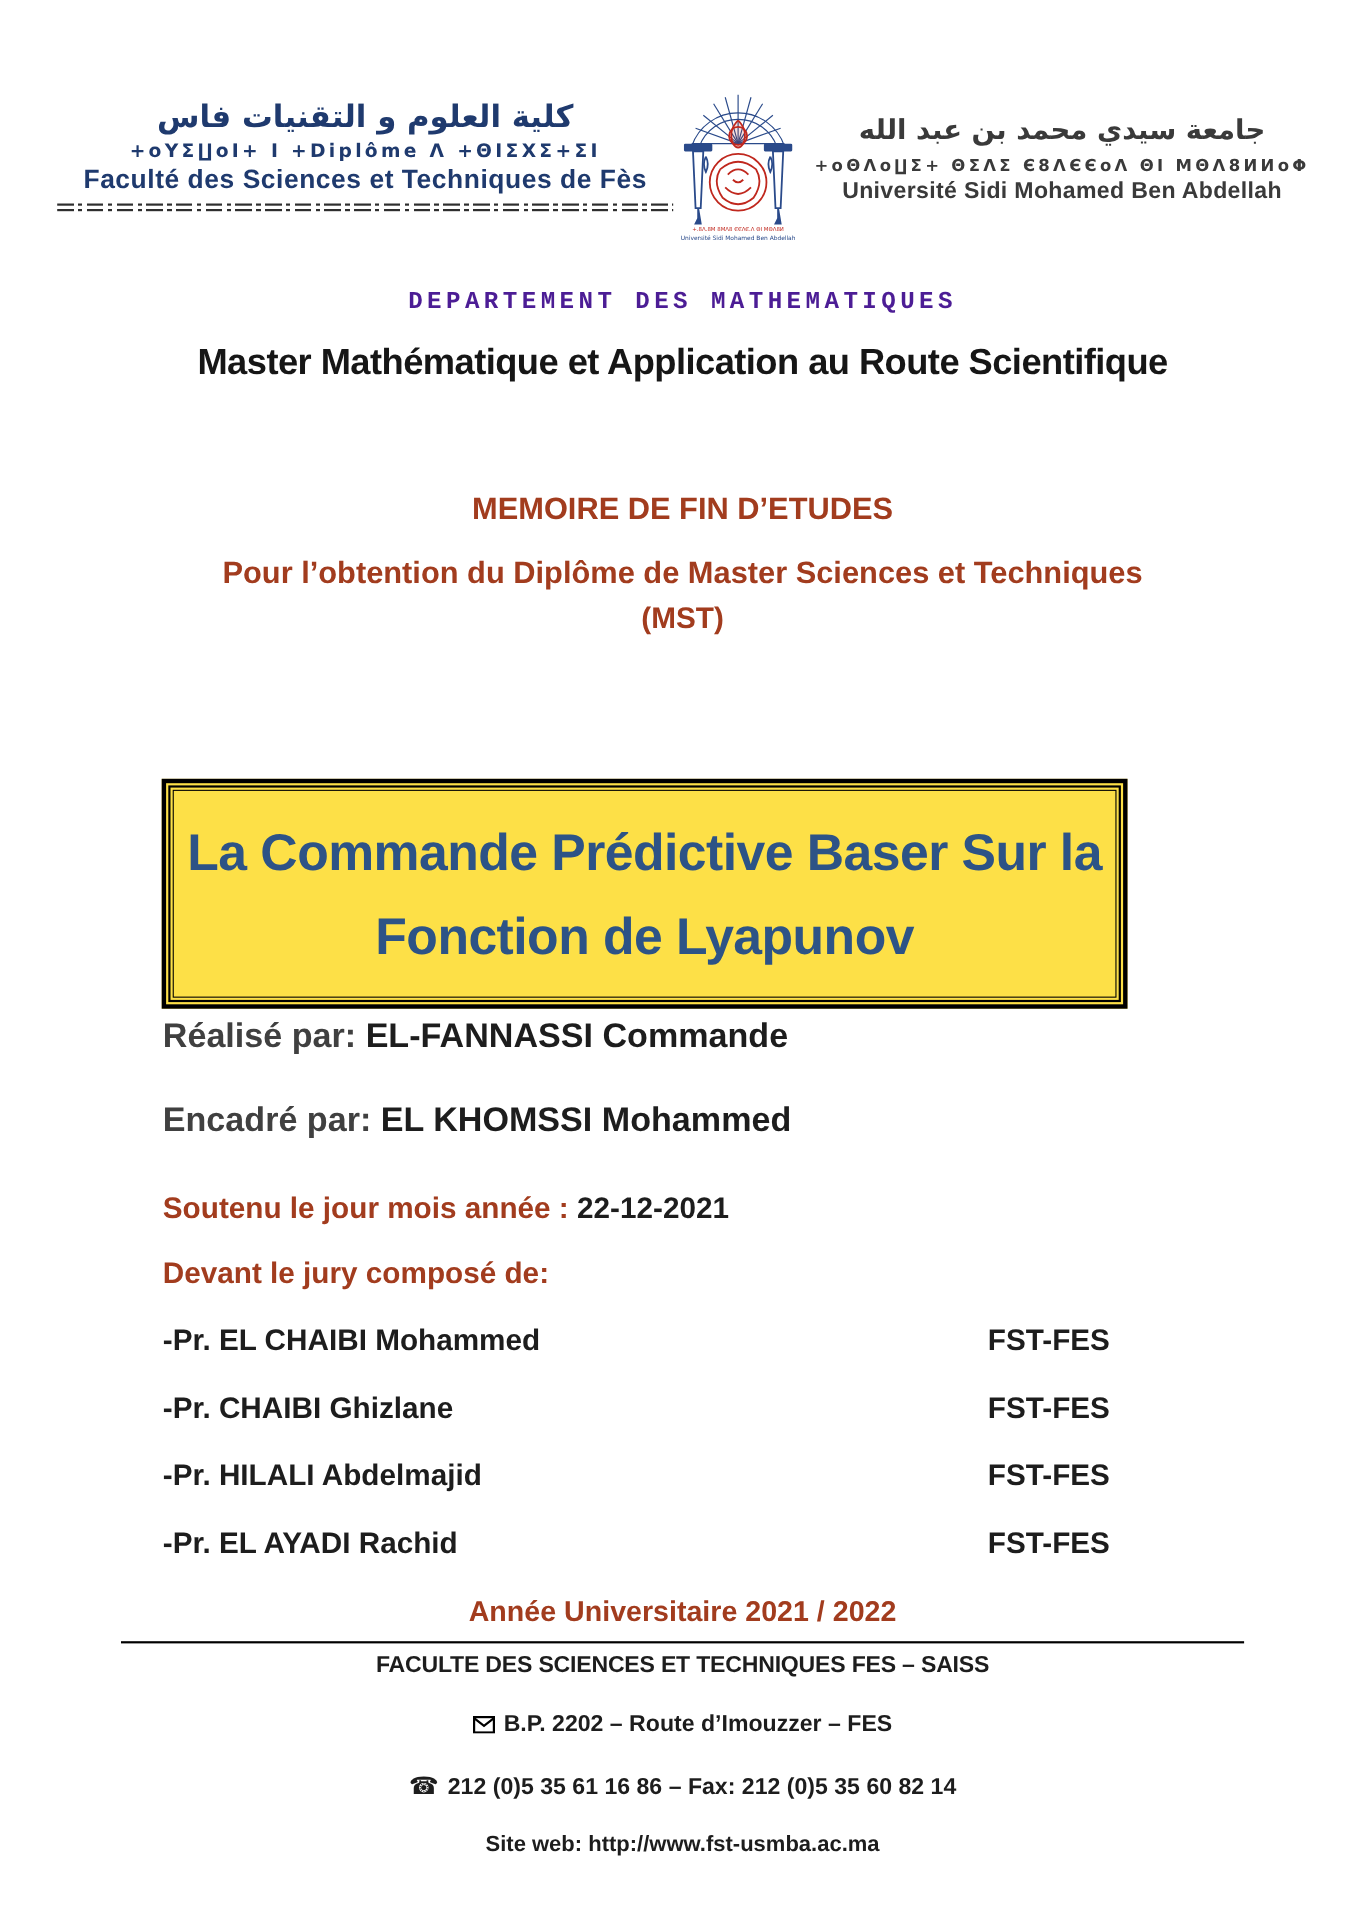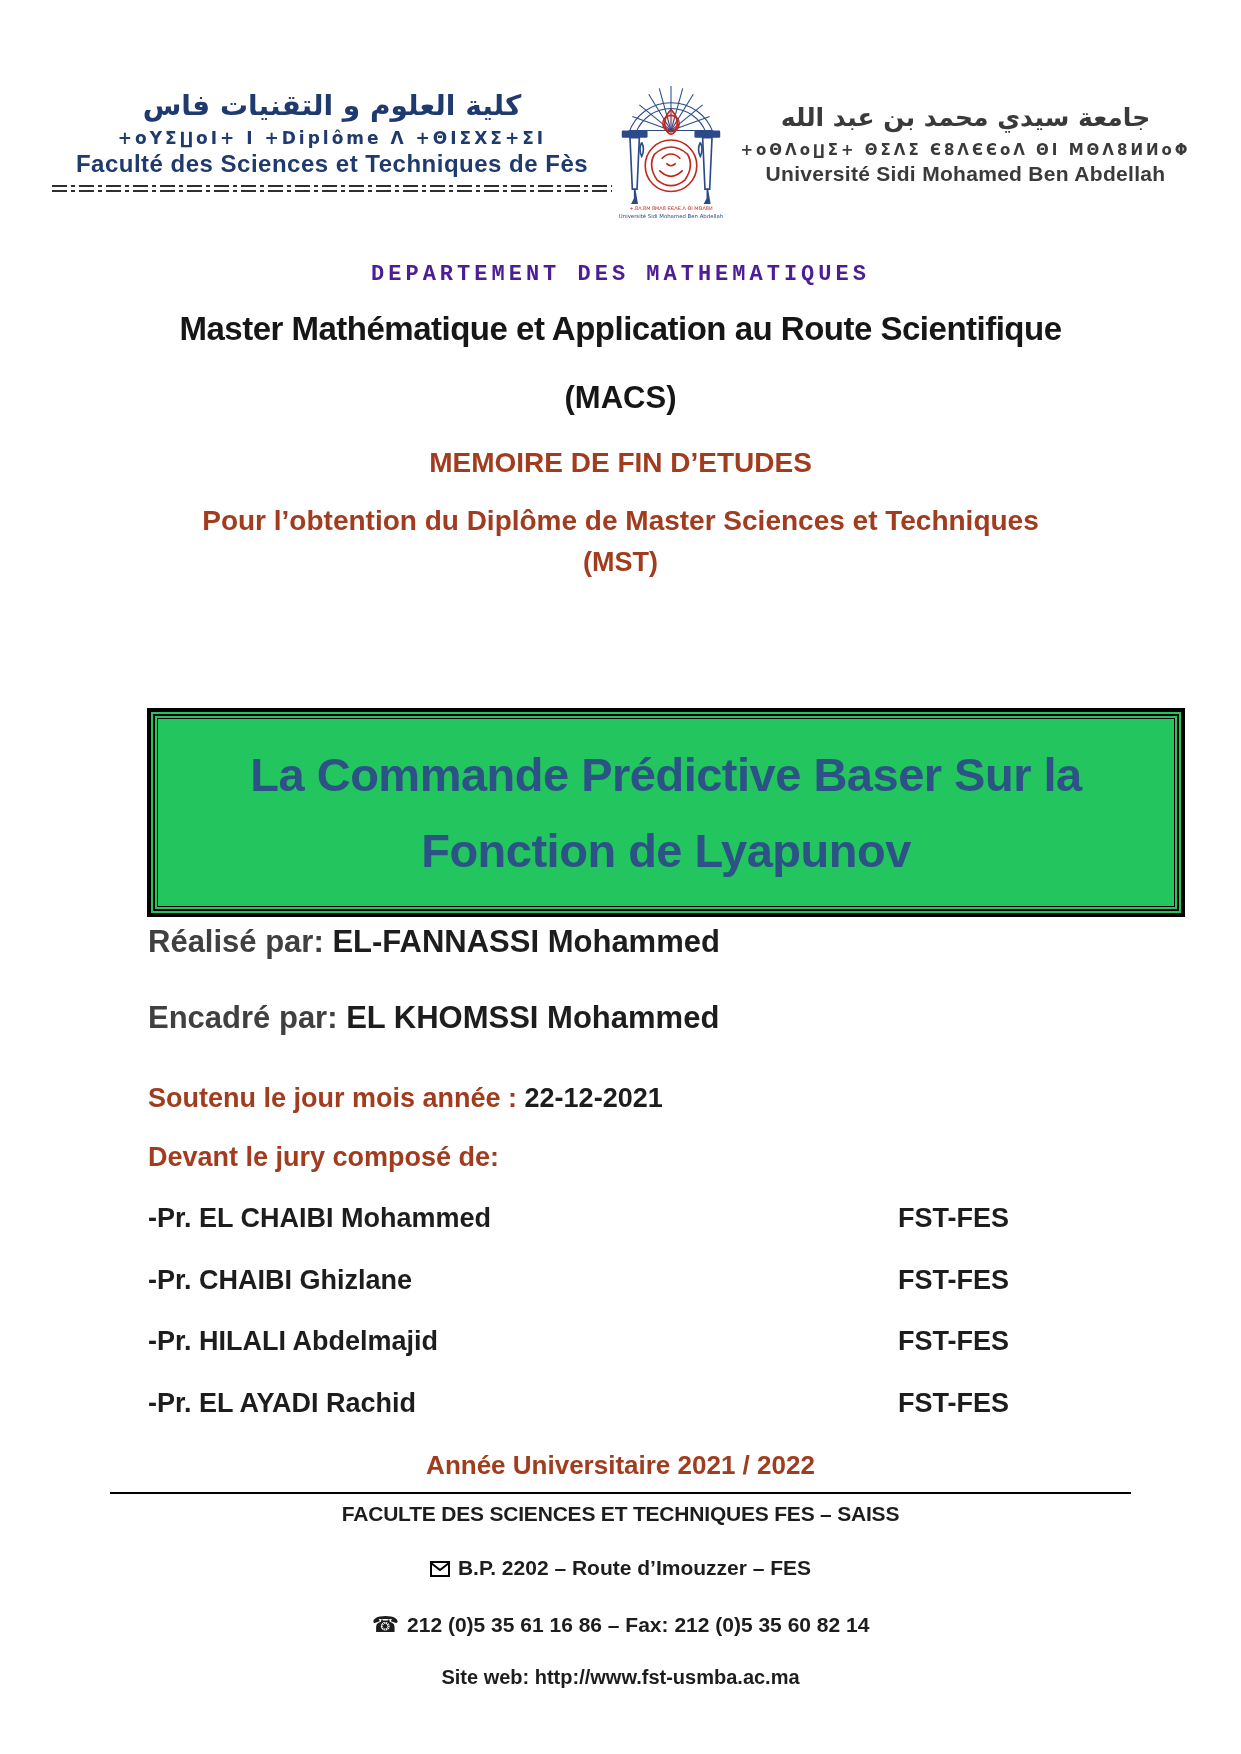--- a/index.html
+++ b/index.html
@@ -26,21 +26,21 @@
   
   .line{position:absolute;left:120px;width:1001px;text-align:center;white-space:nowrap;}
   .dept{top:262px;font-family:"Liberation Mono","DejaVu Sans Mono",monospace;font-weight:bold;font-size:22px;letter-spacing:4px;color:#4c1d95;}
   .master{top:310px;font-weight:bold;font-size:33px;letter-spacing:-.5px;color:#161616;}
   .macs{top:380px;font-weight:bold;font-size:31px;color:#161616;}
   .brick{color:#a23c1e;}
   .memoire{top:447px;font-weight:bold;font-size:28px;}
   .obtention{top:505px;font-weight:bold;font-size:28px;}
   .mst{top:547px;font-weight:bold;font-size:27px;}
   
-  .title-box{position:absolute;left:147px;top:708px;width:1038px;height:209px;border:4px solid #000;padding:2px;box-sizing:border-box;background:#22c55e;}
+  .title-box{position:absolute;left:147px;top:708px;width:878px;height:209px;border:4px solid #000;padding:2px;box-sizing:border-box;background:#fde047;}
   .title-box-mid{width:100%;height:100%;border:2px solid #000;padding:2px;box-sizing:border-box;}
   .title-box-inner{width:100%;height:100%;border:1px solid #000;box-sizing:border-box;display:flex;flex-direction:column;justify-content:center;align-items:center;}
   .thesis-title{font-weight:bold;font-size:47px;letter-spacing:-.5px;color:#2d5386;line-height:76px;text-align:center;white-space:nowrap;}
   
   .row{position:absolute;left:148px;width:957px;white-space:nowrap;}
   .realise{top:924px;font-size:31px;font-weight:bold;}
   .encadre{top:1000px;font-size:31px;font-weight:bold;}
   .salmon{color:#404040;}
   .soutenu{top:1083px;font-size:27px;font-weight:bold;}
   .devant{top:1142px;font-size:27px;font-weight:bold;color:#a23c1e;}
@@ -120,37 +120,36 @@
 
     <div class="hdr-right">
       <div class="arabic-dark">جامعة سيدي محمد بن عبد الله</div>
       <div class="tif-dark">+oΘΛo∐Σ+ ΘΣΛΣ Є8ΛЄЄoΛ ΘI MΘΛ8ИИoΦ</div>
       <div class="fr-dark">Université Sidi Mohamed Ben Abdellah</div>
     </div>
   </div>
 
   <div class="line dept">DEPARTEMENT DES MATHEMATIQUES</div>
   <div class="line master">Master Mathématique et Application au Route Scientifique</div>
-  <div class="line macs">(MACS)</div>
   <div class="line memoire brick">MEMOIRE DE FIN D’ETUDES</div>
   <div class="line obtention brick">Pour l’obtention du Diplôme de Master Sciences et Techniques</div>
   <div class="line mst brick">(MST)</div>
 
   <div class="title-box">
     <div class="title-box-mid">
       <div class="title-box-inner">
         <div class="thesis-title">La Commande Prédictive Baser Sur la</div>
         <div class="thesis-title">Fonction de Lyapunov</div>
       </div>
     </div>
   </div>
 
   <div class="row realise">
     <span class="salmon">Réalisé par:</span>
-    <span>EL-FANNASSI Mohammed</span>
+    <span>EL-FANNASSI Commande</span>
   </div>
 
   <div class="row encadre">
     <span class="salmon">Encadré par:</span>
     <span>EL KHOMSSI Mohammed</span>
   </div>
 
   <div class="row soutenu">
     <span class="brick">Soutenu le jour mois année :</span>
     <span>22-12-2021</span>

